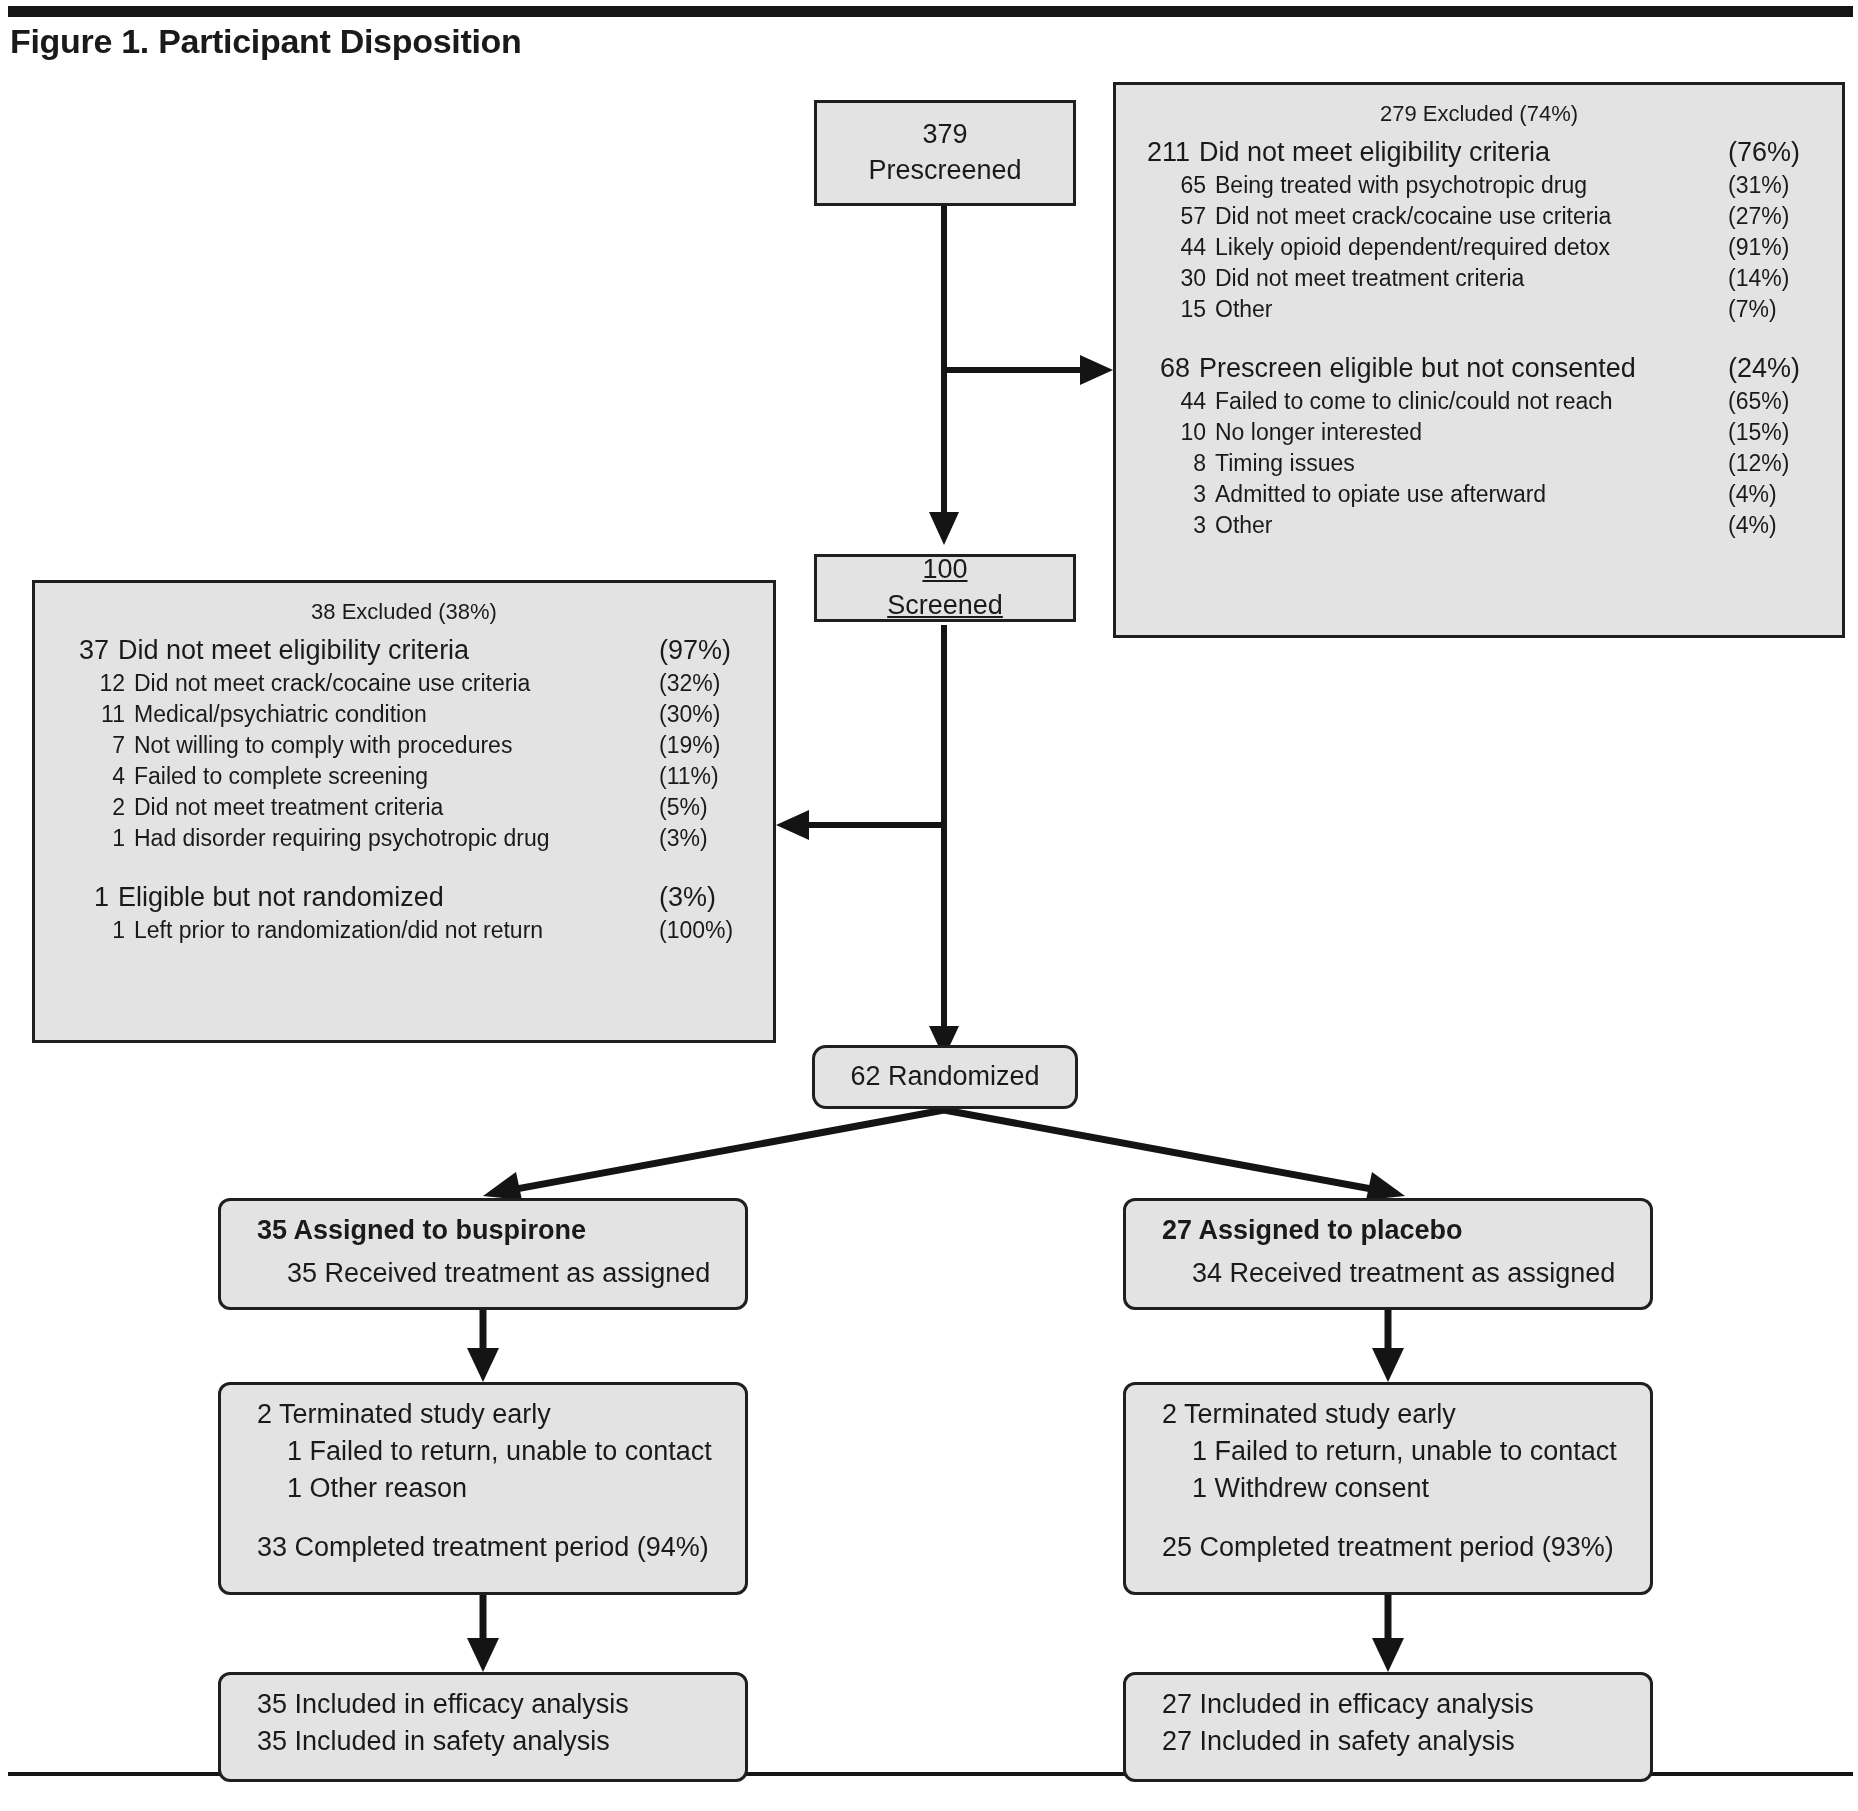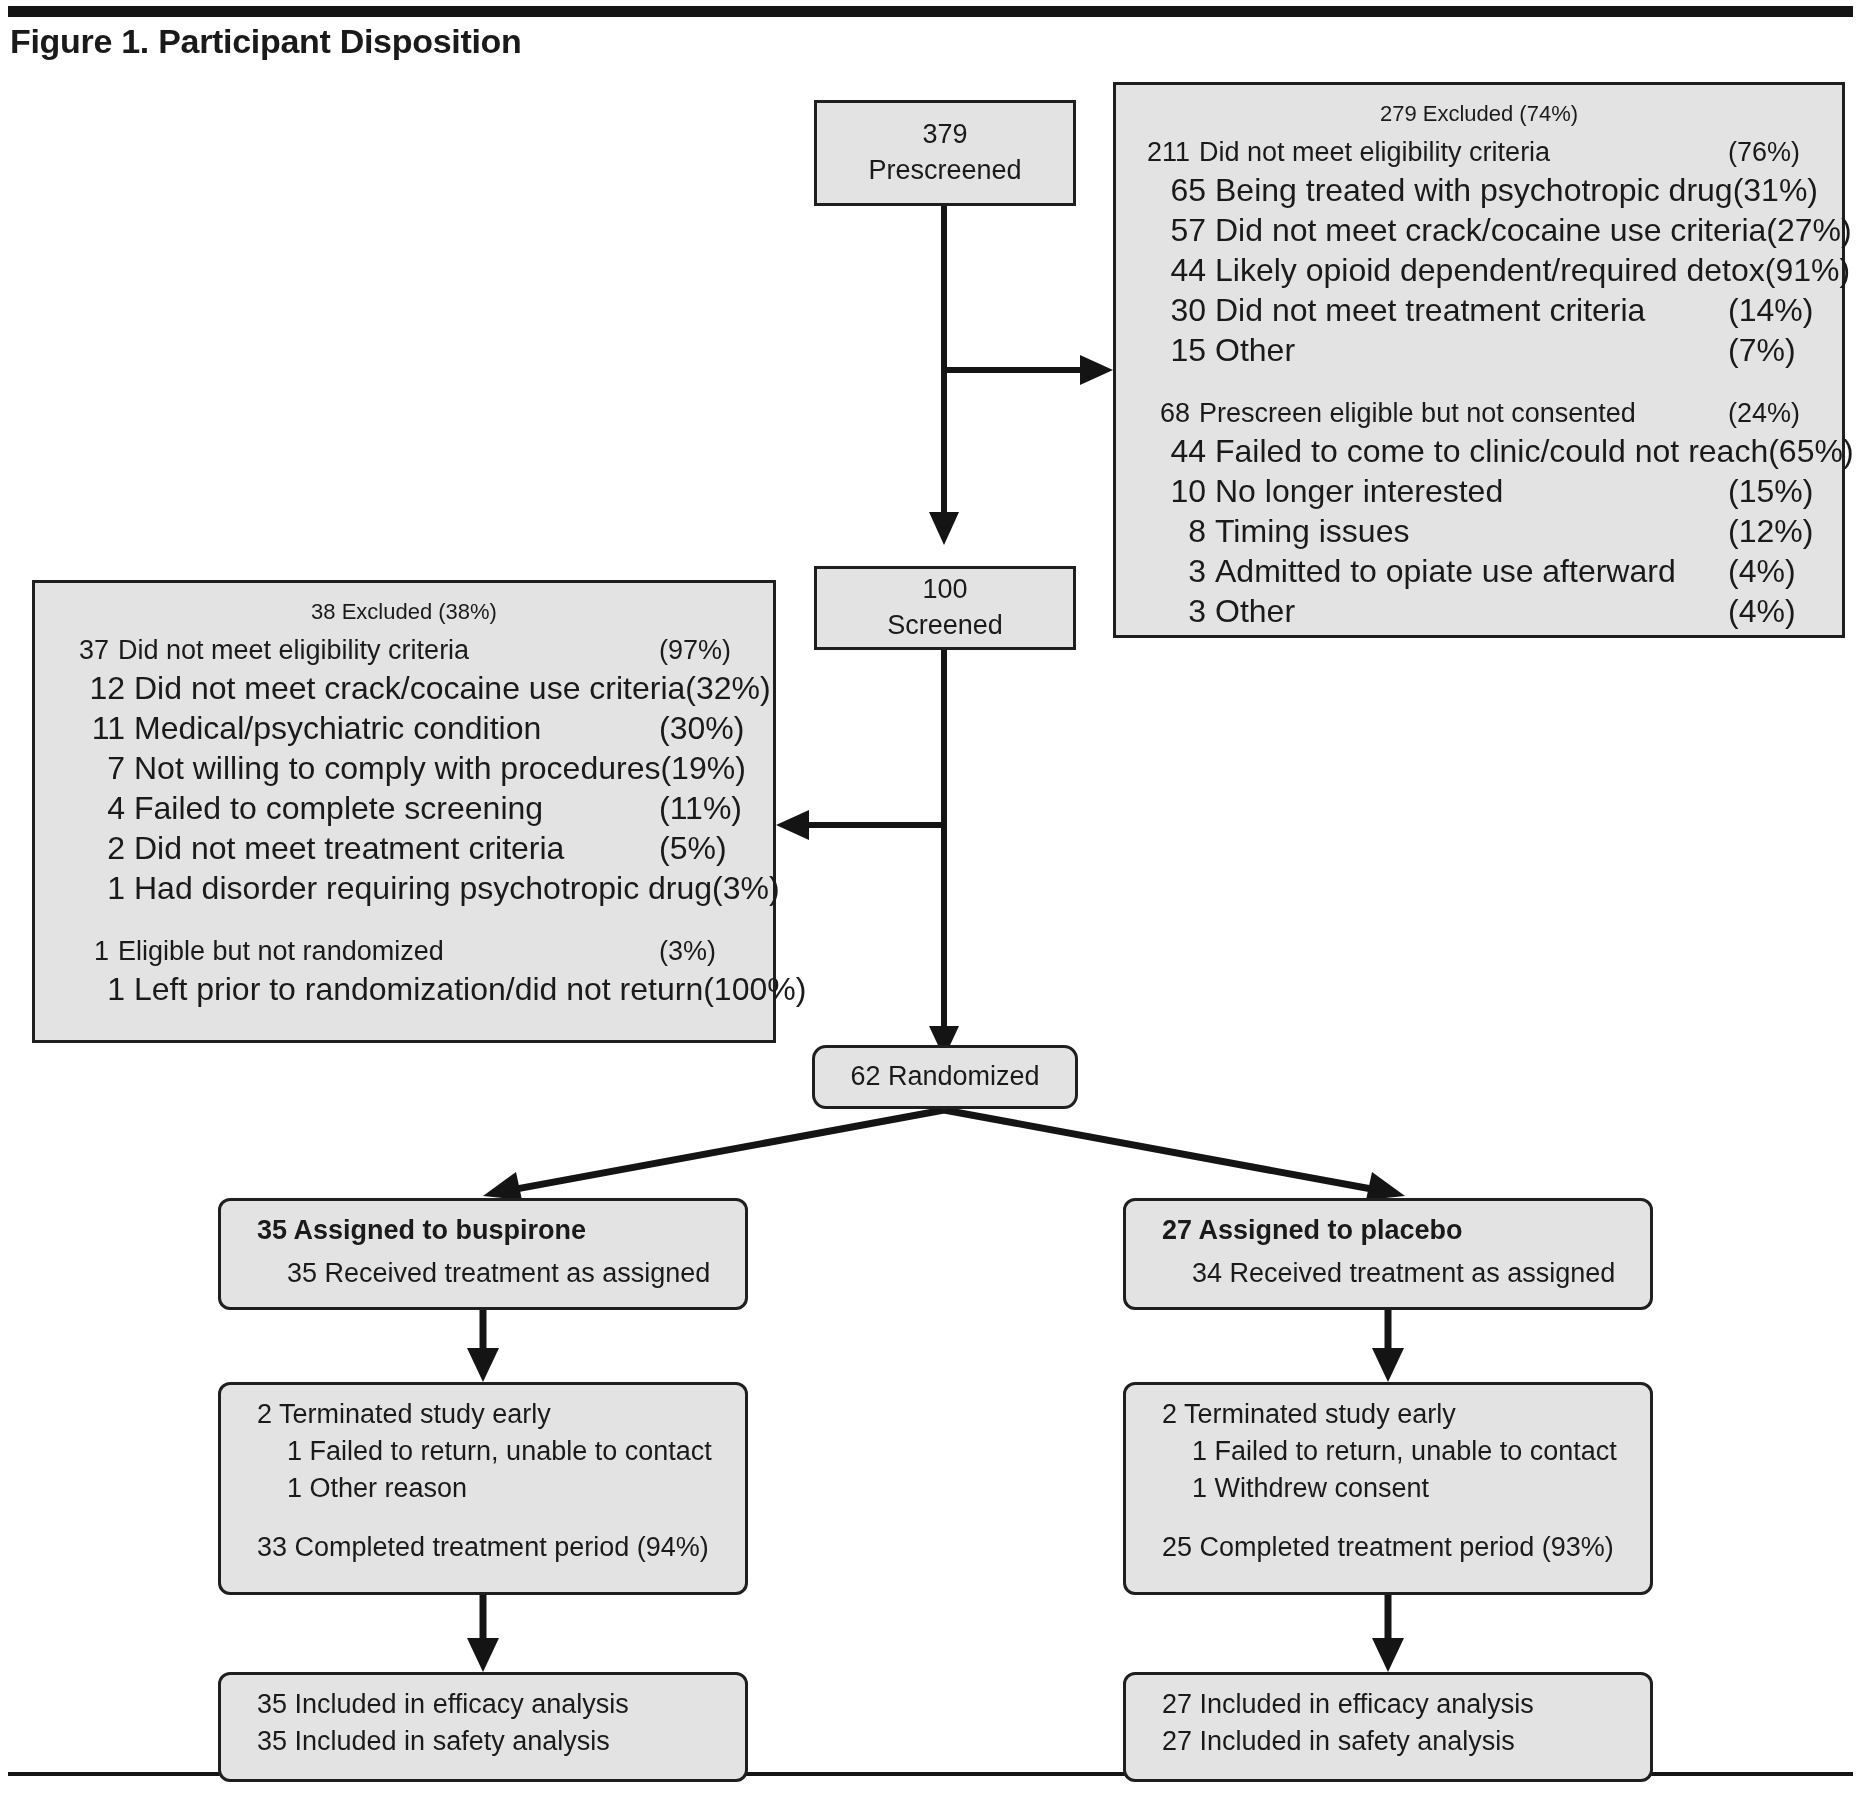--- a/index.html
+++ b/index.html
@@ -93,21 +93,21 @@
   .row .lbl {
     flex: 1 1 auto;
     white-space: nowrap;
   }
   .row .pct {
     flex: none;
     text-align: left;
     width: 92px;
   }
   .row.sub {
-    font-size: 32px;
+    font-size: 23px;
     margin-left: 24px;
   }
   .row.sub .num { width: 44px; }
   .row.sub .pct { width: 92px; }
   .spacer { height: 26px; }
 
   
   .arm {
     font-size: 27px;
     line-height: 1.0;
@@ -172,21 +172,21 @@
     <polygon points="1388,1382 1372,1348 1404,1348" fill="#141414"></polygon>
     <line x1="1388" y1="1595" x2="1388" y2="1645" stroke="#141414" stroke-width="7"></line>
     <polygon points="1388,1672 1372,1638 1404,1638" fill="#141414"></polygon>
   </svg>
 
   <div class="box box-center" style="left:814px; top:100px; width:262px; height:106px;">
     <span class="ln">379</span>
     <span class="ln">Prescreened</span>
   </div>
 
-  <div class="box box-center" style="left:814px; top:566px; width:262px; height:84px;">
+  <div class="box box-center" style="left:814px; top:554px; width:262px; height:68px;text-decoration:underline;">
     <span class="ln">100</span>
     <span class="ln">Screened</span>
   </div>
 
   <div class="box box-center rounded" style="left:812px; top:1045px; width:266px; height:64px;">
     <span class="ln">62 Randomized</span>
   </div>
 
   <div class="box" style="left:1113px; top:82px; width:732px; height:556px;">
     <div class="panel-inner">

